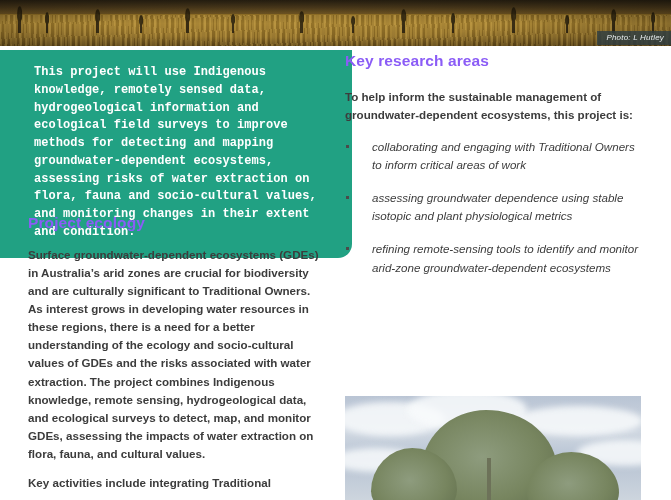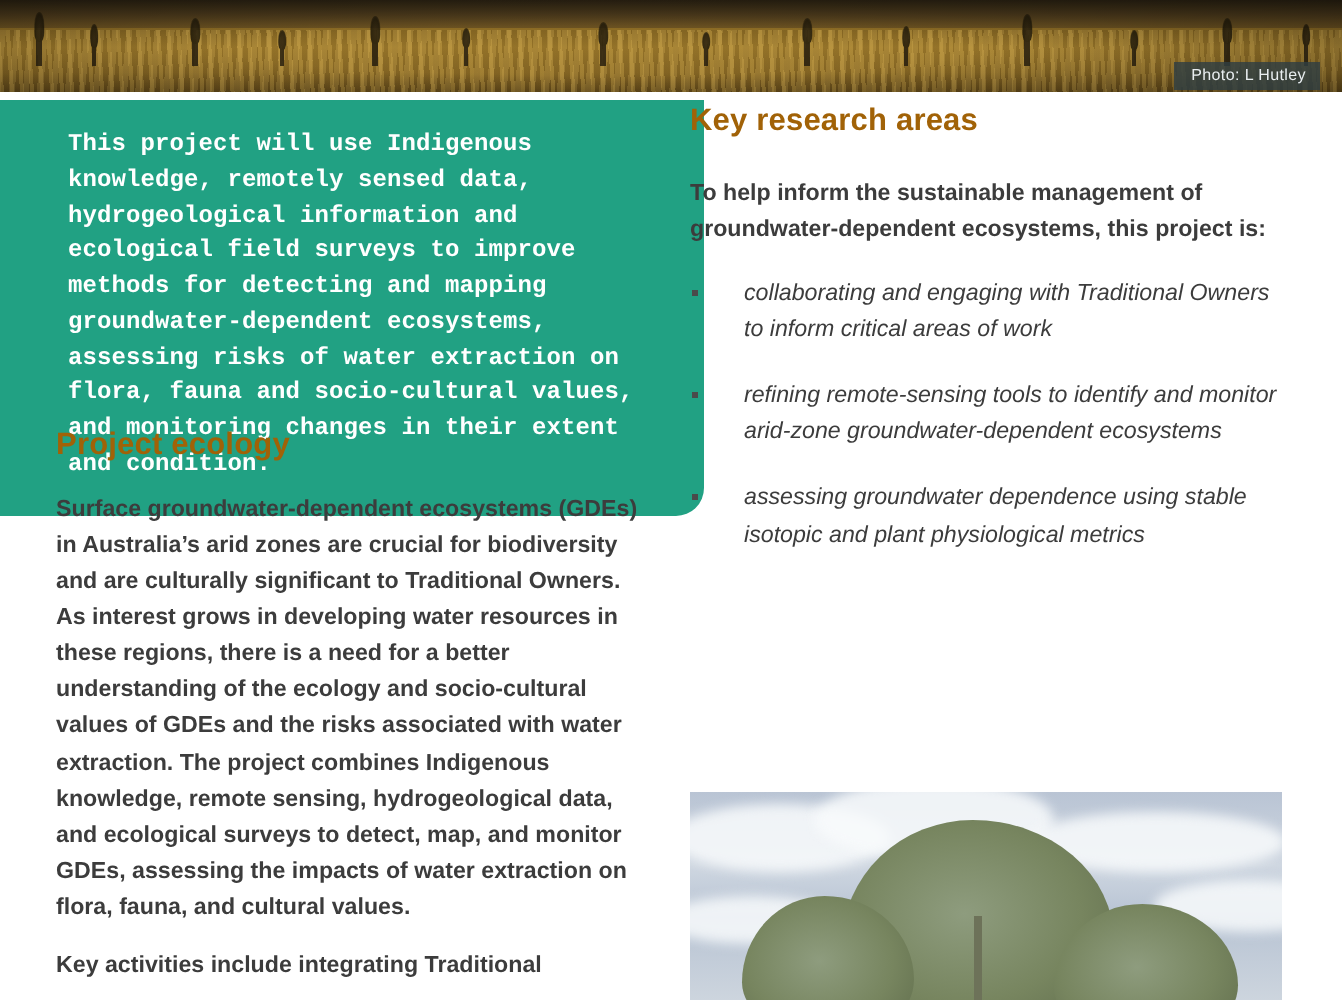--- a/index.html
+++ b/index.html
@@ -68,28 +68,29 @@
     border-radius: 50% 50% 40% 40%;
     background: radial-gradient(ellipse at 50% 60%, #2a2110 0%, #1d1709 60%, rgba(29,23,9,0) 100%);
   }
   .banner-vignette {
     position: absolute;
     inset: 0;
     background: radial-gradient(ellipse at 45% 55%, rgba(0,0,0,0) 35%, rgba(0,0,0,.35) 100%);
   }
   .photo-credit {
     position: absolute;
-    right: 11px;
+    right: 0;
     bottom: 1px;
     background: rgba(48,62,66,.82);
     color: #e9eef0;
     font-size: 8px;
     letter-spacing: .2px;
     padding: 2px 7px 3px 9px;
     font-family: "Liberation Sans", sans-serif;
+    font-style: italic;
   }
 
   
   .callout {
     position: absolute;
     left: 0;
     top: 50px;
     width: 352px;
     min-height: 155px;
     background: #21a183;
@@ -115,21 +116,21 @@
     width: 296px;
   }
   .col-right {
     position: absolute;
     left: 345px;
     top: 52px;
     width: 300px;
   }
 
   h2.section-heading {
-    color: #a16207;
+    color: #8b5cf6;
     font-size: 15.5px;
     font-weight: bold;
     margin: 0 0 14px 0;
     letter-spacing: .1px;
   }
   .col-right h2.section-heading {
     margin-bottom: 18px;
   }
 
   p.body-text {
@@ -236,25 +237,25 @@
 <div class="col-right">
   <h2 class="section-heading">Key research areas</h2>
   <p class="body-text">To help inform the sustainable management of groundwater-dependent ecosystems, this project is:</p>
   <ul class="research-list">
     <li>
       <span class="bullet-marker"></span>
       <span>collaborating and engaging with Traditional Owners to inform critical areas of work</span>
     </li>
     <li>
       <span class="bullet-marker"></span>
-      <span>refining remote-sensing tools to identify and monitor arid-zone groundwater-dependent ecosystems</span>
+      <span>assessing groundwater dependence using stable isotopic and plant physiological metrics</span>
     </li>
     <li>
       <span class="bullet-marker"></span>
-      <span>assessing groundwater dependence using stable isotopic and plant physiological metrics</span>
+      <span>refining remote-sensing tools to identify and monitor arid-zone groundwater-dependent ecosystems</span>
     </li>
   </ul>
 </div>
 
 <div class="tree-photo">
   <div class="tp-sky"></div>
   <div class="tp-cloud" style="left:-10px; top:6px;  width:110px; height:34px;"></div>
   <div class="tp-cloud" style="left:62px;  top:-6px; width:120px; height:40px;"></div>
   <div class="tp-cloud" style="left:168px; top:10px; width:130px; height:30px;"></div>
   <div class="tp-cloud" style="left:232px; top:44px; width:96px;  height:26px;"></div>

